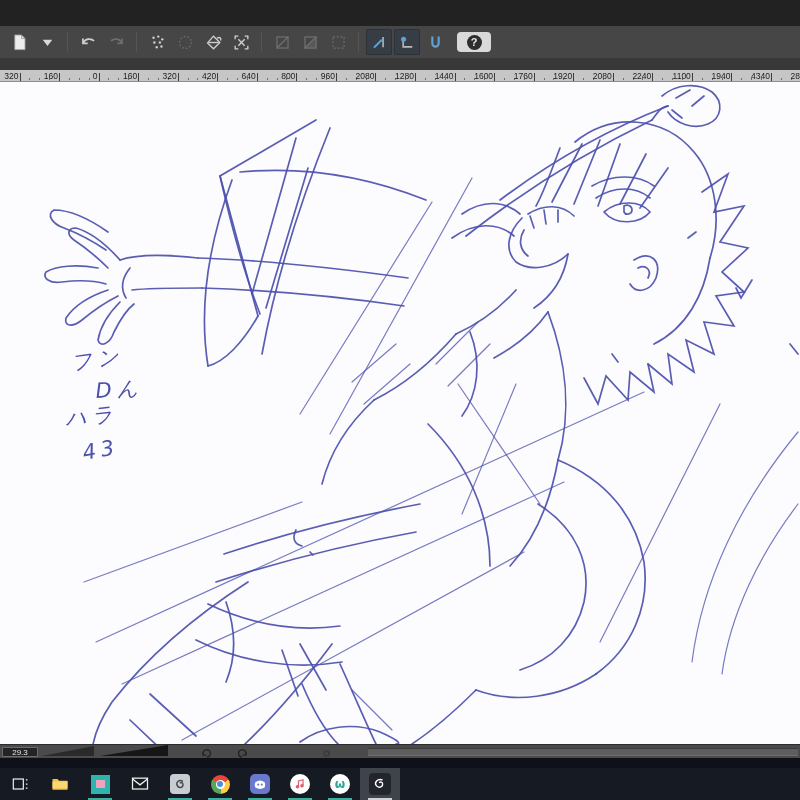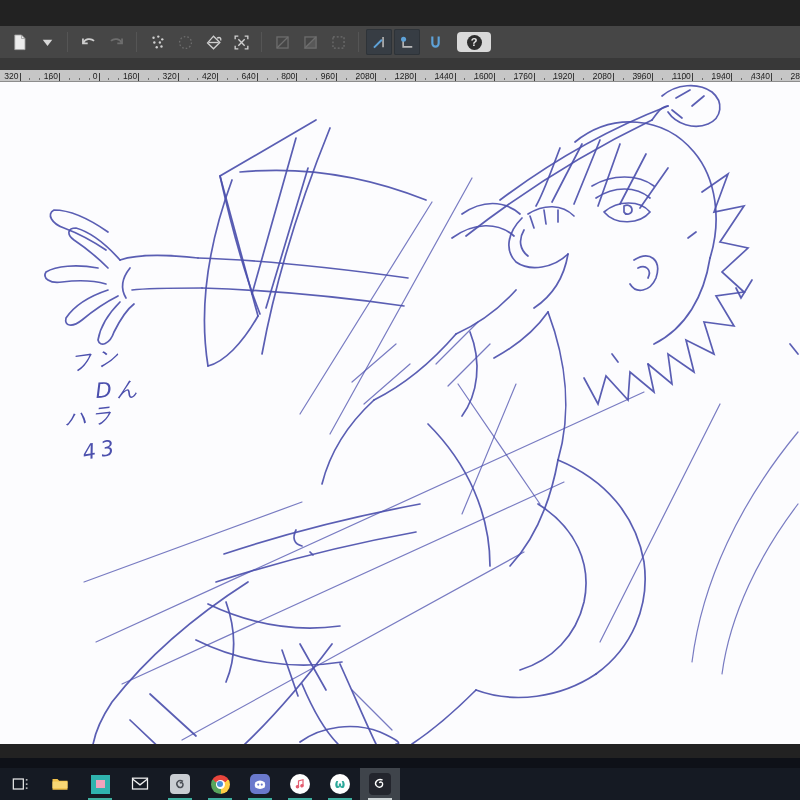--- a/index.html
+++ b/index.html
@@ -274,21 +274,21 @@
       <div class="ruler-label" style="left: 542.2px;">1920</div>
       <div class="ruler-dot" style="left: 583.087px;"></div>
       <div class="ruler-dot" style="left: 592.975px;"></div>
       <div class="ruler-dot" style="left: 602.862px;"></div>
       <div class="ruler-tick" style="left: 612.75px;"></div>
       <div class="ruler-label" style="left: 581.75px;">2080</div>
       <div class="ruler-dot" style="left: 622.638px;"></div>
       <div class="ruler-dot" style="left: 632.525px;"></div>
       <div class="ruler-dot" style="left: 642.413px;"></div>
       <div class="ruler-tick" style="left: 652.3px;"></div>
-      <div class="ruler-label" style="left: 621.3px;">3960</div>
+      <div class="ruler-label" style="left: 621.3px;">2240</div>
       <div class="ruler-dot" style="left: 662.188px;"></div>
       <div class="ruler-dot" style="left: 672.075px;"></div>
       <div class="ruler-dot" style="left: 681.962px;"></div>
       <div class="ruler-tick" style="left: 691.85px;"></div>
       <div class="ruler-label" style="left: 660.85px;">1100</div>
       <div class="ruler-dot" style="left: 701.737px;"></div>
       <div class="ruler-dot" style="left: 711.625px;"></div>
       <div class="ruler-dot" style="left: 721.512px;"></div>
       <div class="ruler-tick" style="left: 731.4px;"></div>
       <div class="ruler-label" style="left: 700.4px;">1940</div>
@@ -400,20 +400,44 @@
         <path d="M516 302 L462 432" fill="none" stroke="#4c50ad" stroke-width="1.2" stroke-linecap="round" opacity="0.75"></path>
         <path d="M458 302 L540 422" fill="none" stroke="#4c50ad" stroke-width="1.2" stroke-linecap="round" opacity="0.75"></path>
         <path d="M352 608 L392 648" fill="none" stroke="#4c50ad" stroke-width="1.2" stroke-linecap="round" opacity="0.75"></path>
         <text x="72" y="288" fill="#4c50ad" font-size="21" font-family="DejaVu Sans, sans-serif" font-style="italic" letter-spacing="5" transform="rotate(-8 72 288)">フン</text>
         <text x="96" y="316" fill="#4c50ad" font-size="21" font-family="DejaVu Sans, sans-serif" font-style="italic" letter-spacing="5" transform="rotate(-4 96 316)">Dん</text>
         <text x="66" y="344" fill="#4c50ad" font-size="21" font-family="DejaVu Sans, sans-serif" font-style="italic" letter-spacing="5" transform="rotate(-6 66 344)">ハラ</text>
         <text x="84" y="378" fill="#4c50ad" font-size="21" font-family="DejaVu Sans, sans-serif" font-style="italic" letter-spacing="5" transform="rotate(-10 84 378)">43</text>
       </svg>
     </div>
 
+  <div class="statusbar">
+    <div class="zoom-box">29.3</div>
+    <div class="ramp1"></div>
+    <div class="ramp2"></div>
+    <div class="sb-ic" style="left:200px">
+      <svg viewBox="0 0 24 24" fill="none" stroke="#242424" stroke-width="2.6">
+          <path d="M6 15 A7 7 0 1 1 13 19"></path>
+          <path d="M6 9 V15 H12" stroke-width="2"></path>
+        </svg>
+    </div>
+    <div class="sb-ic" style="left:236px">
+      <svg viewBox="0 0 24 24" fill="none" stroke="#242424" stroke-width="2.6">
+          <path d="M18 15 A7 7 0 1 0 11 19"></path>
+          <path d="M18 9 V15 H12" stroke-width="2"></path>
+        </svg>
+    </div>
+    <div class="sb-ic" style="left:320px">
+      <svg viewBox="0 0 24 24" fill="none" stroke="#3a3a3a" stroke-width="2">
+          <circle cx="12" cy="12" r="4"></circle>
+          <path d="M12 4 v3 M12 17 v3 M4 12 h3 M17 12 h3 M6.5 6.5 l2 2 M15.5 15.5 l2 2 M17.5 6.5 l-2 2 M8.5 15.5 l-2 2"></path>
+        </svg>
+    </div>
+    <div class="sb-track"></div>
+  </div>
 
   <div class="taskgap"></div>
 
   <div class="taskbar">
 
   <div class="tb-app">
         <svg class="ico20" viewBox="0 0 24 24" fill="none" stroke="#e8e8e8" stroke-width="1.5">
           <rect x="4" y="6" width="12" height="12"></rect>
           <path d="M19 7 h2 M19 12 h2 M19 17 h2"></path>
         </svg>

